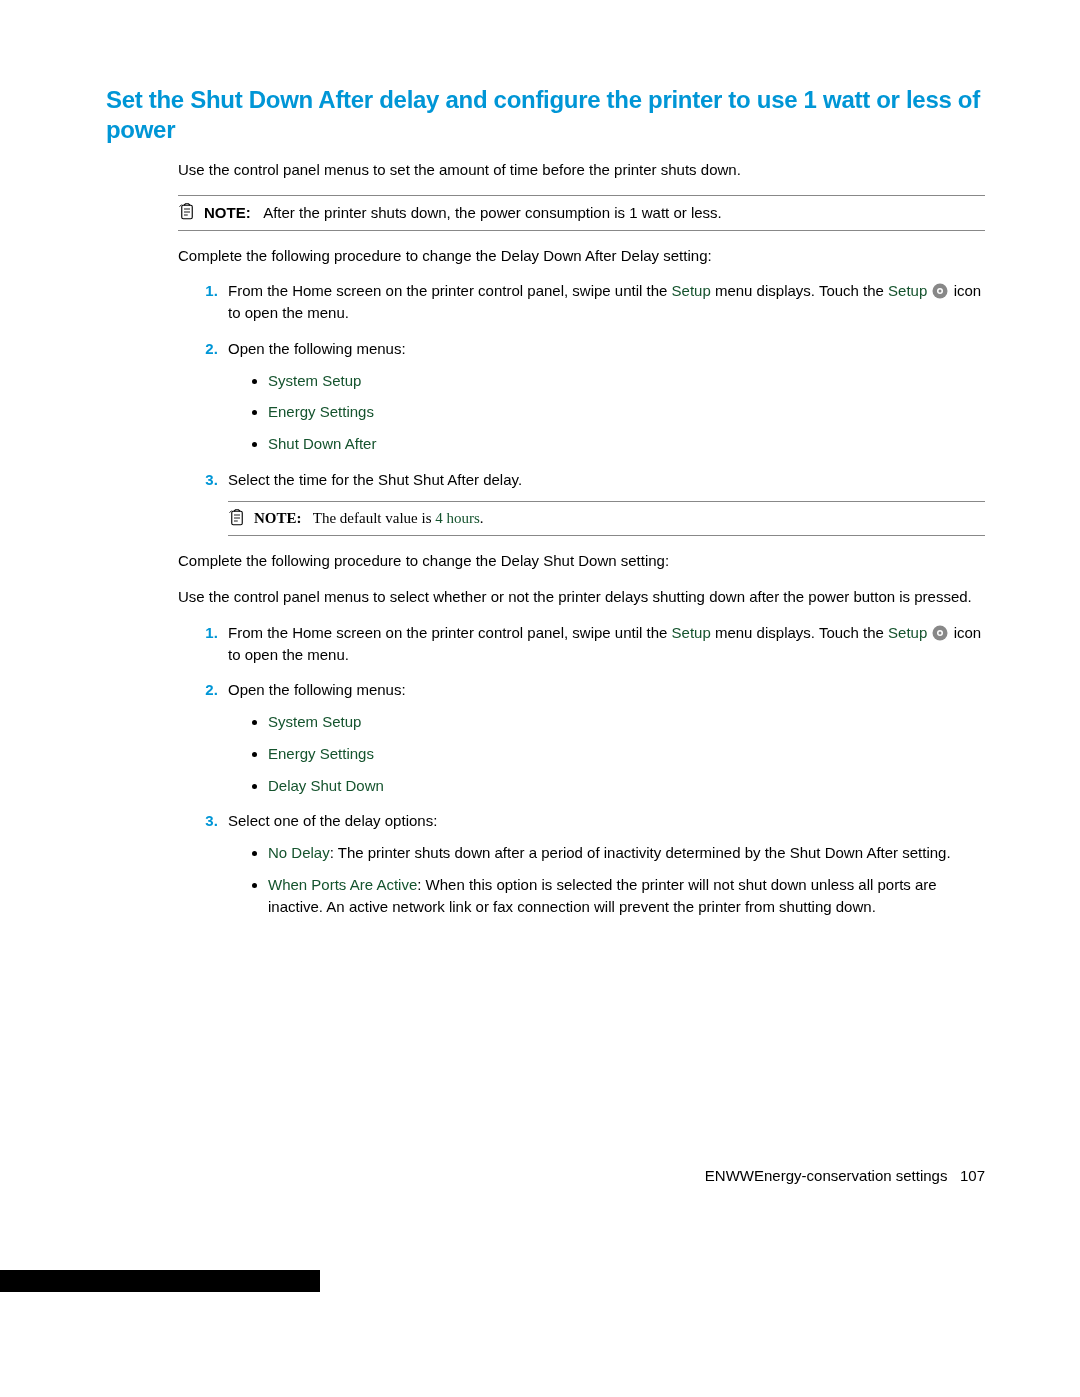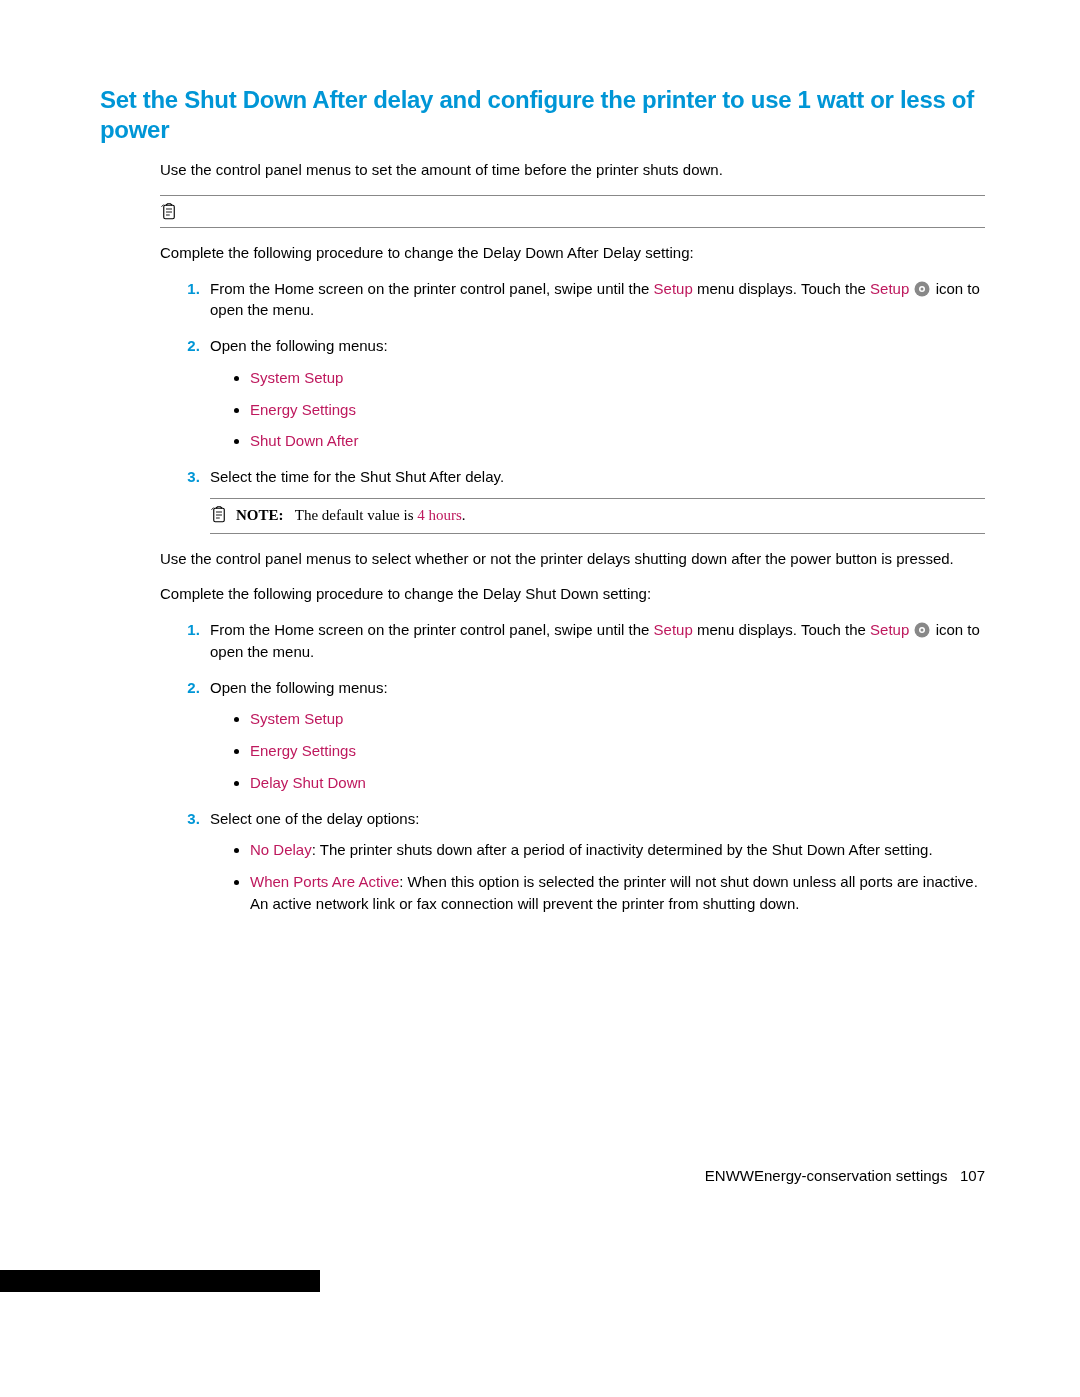--- a/index.html
+++ b/index.html
@@ -15,33 +15,33 @@
     width: 1080px;
     height: 1397px;
     position: relative;
     box-sizing: border-box;
     padding: 85px 95px 0 100px;
   }
   h2.section-title {
     color: #0096d6;
     font-weight: 800;
     font-size: 24px;
-    margin: 0 0 14px 0;
+    margin: 0 0 14px 6px;
     line-height: 1.25;
     letter-spacing: -0.3px;
   }
   h2.subsection-title {
     color: #0096d6;
     font-weight: 800;
     font-size: 22px;
     margin: 28px 0 12px 0;
     letter-spacing: -0.3px;
   }
   .body-indent {
-    margin-left: 60px;
+    margin-left: 78px;
   }
   p {
     margin: 0 0 14px 0;
   }
   .note-row {
     display: flex;
     align-items: flex-start;
     border-top: 1px solid #888;
     border-bottom: 1px solid #888;
     padding: 6px 0;
@@ -76,21 +76,21 @@
   }
   ul.bullets {
     list-style-type: disc;
     margin: 10px 0 0 0;
     padding-left: 40px;
   }
   ul.bullets li {
     margin-bottom: 10px;
   }
   .link {
-    color: #be185d;
+    color: #14532d;
     text-align: center;
   }
   .setup-icon {
     display: inline-block;
     vertical-align: middle;
     width: 18px;
     height: 18px;
     position: relative;
     top: -1px;
   }
@@ -124,20 +124,23 @@
 
     <div class="note-row">
       <svg class="note-icon" viewBox="0 0 24 24">
         <rect x="5" y="3" width="14" height="18" rx="2" fill="none" stroke="#000" stroke-width="1.5"></rect>
         <path d="M8 3 l2 -2 h4 l2 2" fill="none" stroke="#000" stroke-width="1.5"></path>
         <line x1="8" y1="8" x2="16" y2="8" stroke="#000" stroke-width="1.2"></line>
         <line x1="8" y1="12" x2="16" y2="12" stroke="#000" stroke-width="1.2"></line>
         <line x1="8" y1="16" x2="13" y2="16" stroke="#000" stroke-width="1.2"></line>
         <path d="M2 5 l3 -3" stroke="#000" stroke-width="1.2"></path>
       </svg>
+      <div>
+        <span class="note-label">NOTE:   </span><span>After the printer shuts down, the power consumption is 1 watt or less.</span>
+      </div>
     </div>
 
     <p>Complete the following procedure to change the Delay Down After Delay setting:</p>
 
     <ol class="steps">
       <li>
         <span>From the Home screen on the printer control panel, swipe until the </span><span class="link">Setup</span><span> menu displays. Touch the </span><span class="link">Setup</span>
         <svg class="setup-icon" viewBox="0 0 24 24">
           <circle cx="12" cy="12" r="10" fill="#888"></circle>
           <circle cx="12" cy="12" r="4" fill="#fff"></circle>
@@ -167,22 +170,22 @@
           <div>
             <span class="note-label">NOTE:   </span><span>The default value is </span><span class="link">4 hours</span><span>.</span>
           </div>
         </div>
       </li>
     </ol>
   </div>
 
 
   <div class="body-indent">
+    <p>Complete the following procedure to change the Delay Shut Down setting:</p>
     <p>Use the control panel menus to select whether or not the printer delays shutting down after the power button is pressed.</p>
-    <p>Complete the following procedure to change the Delay Shut Down setting:</p>
 
     <ol class="steps">
       <li>
         <span>From the Home screen on the printer control panel, swipe until the </span><span class="link">Setup</span><span> menu displays. Touch the </span><span class="link">Setup</span>
         <svg class="setup-icon" viewBox="0 0 24 24">
           <circle cx="12" cy="12" r="10" fill="#888"></circle>
           <circle cx="12" cy="12" r="4" fill="#fff"></circle>
           <circle cx="12" cy="12" r="2" fill="#888"></circle>
         </svg>
         <span> icon to open the menu.</span>

